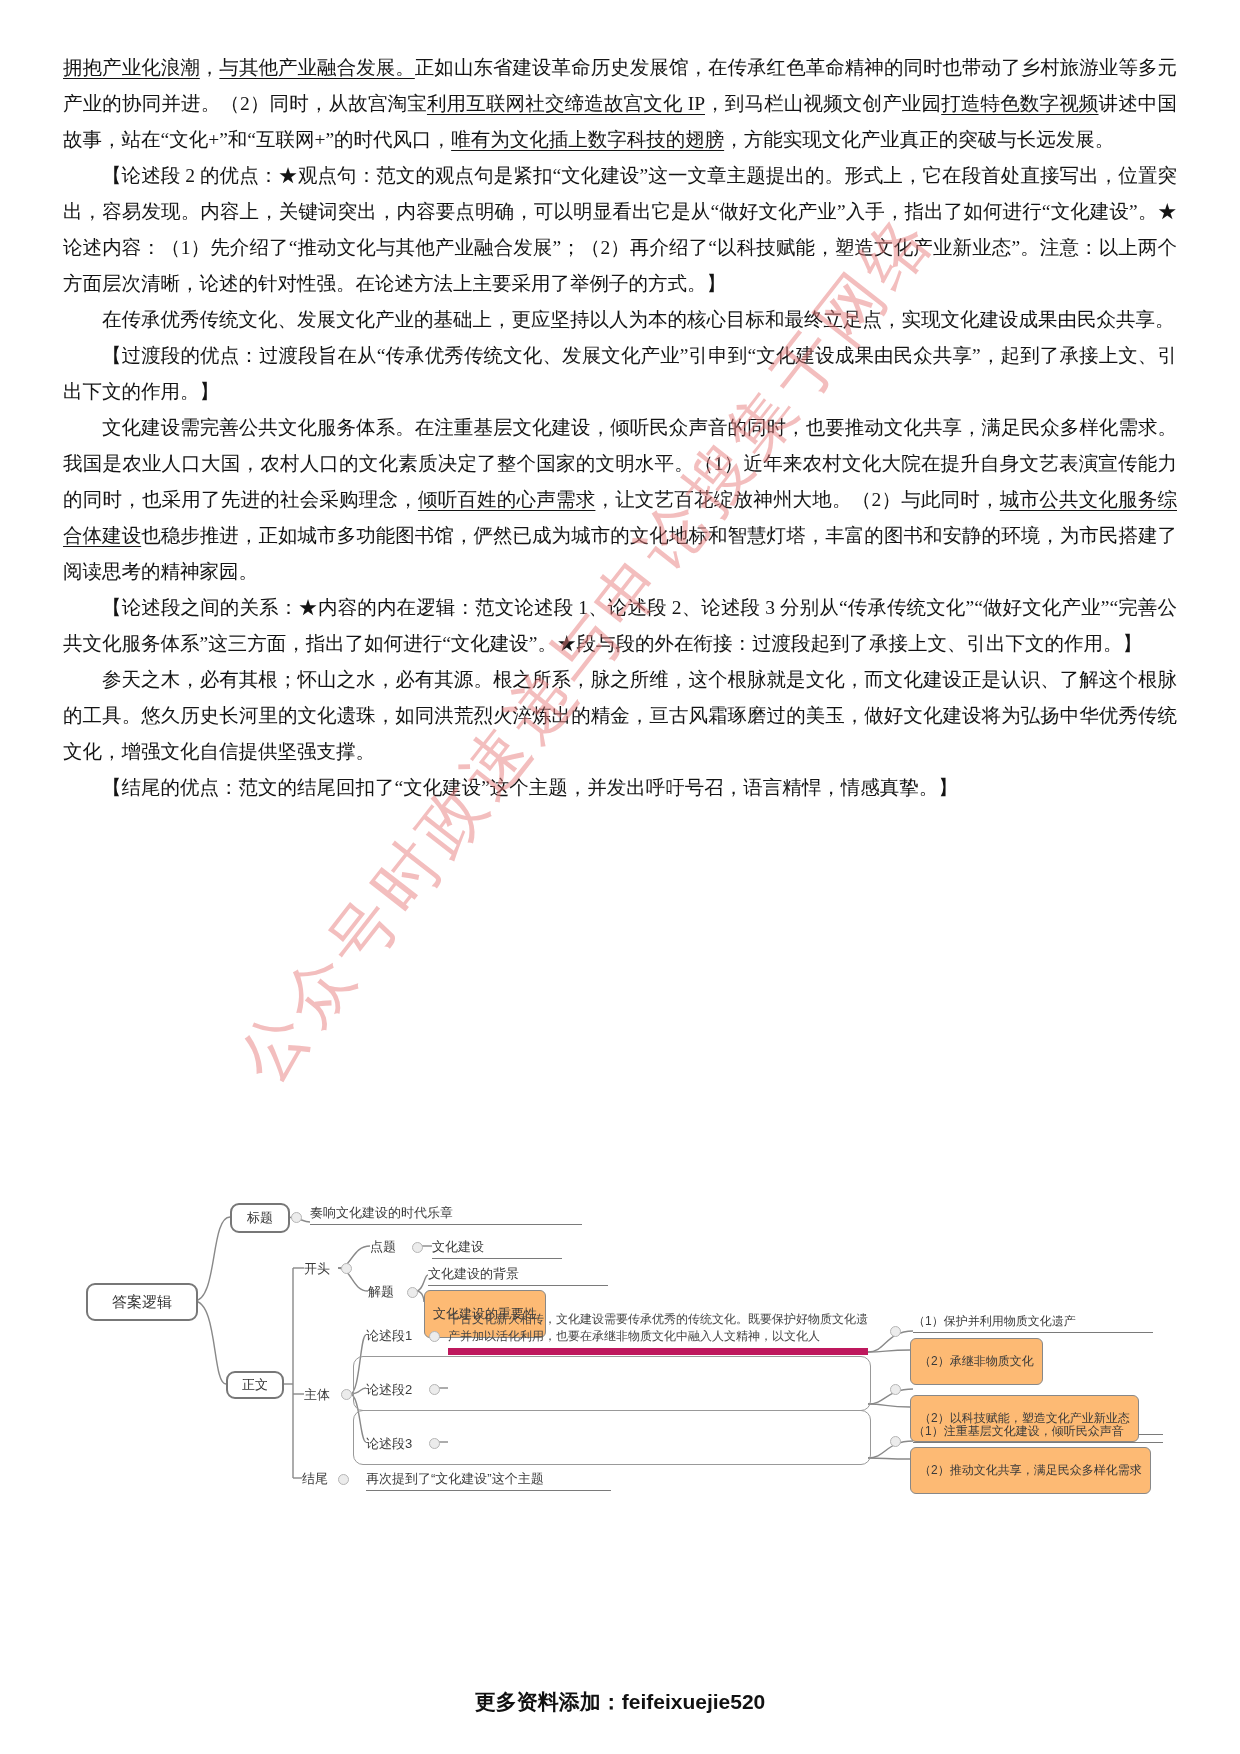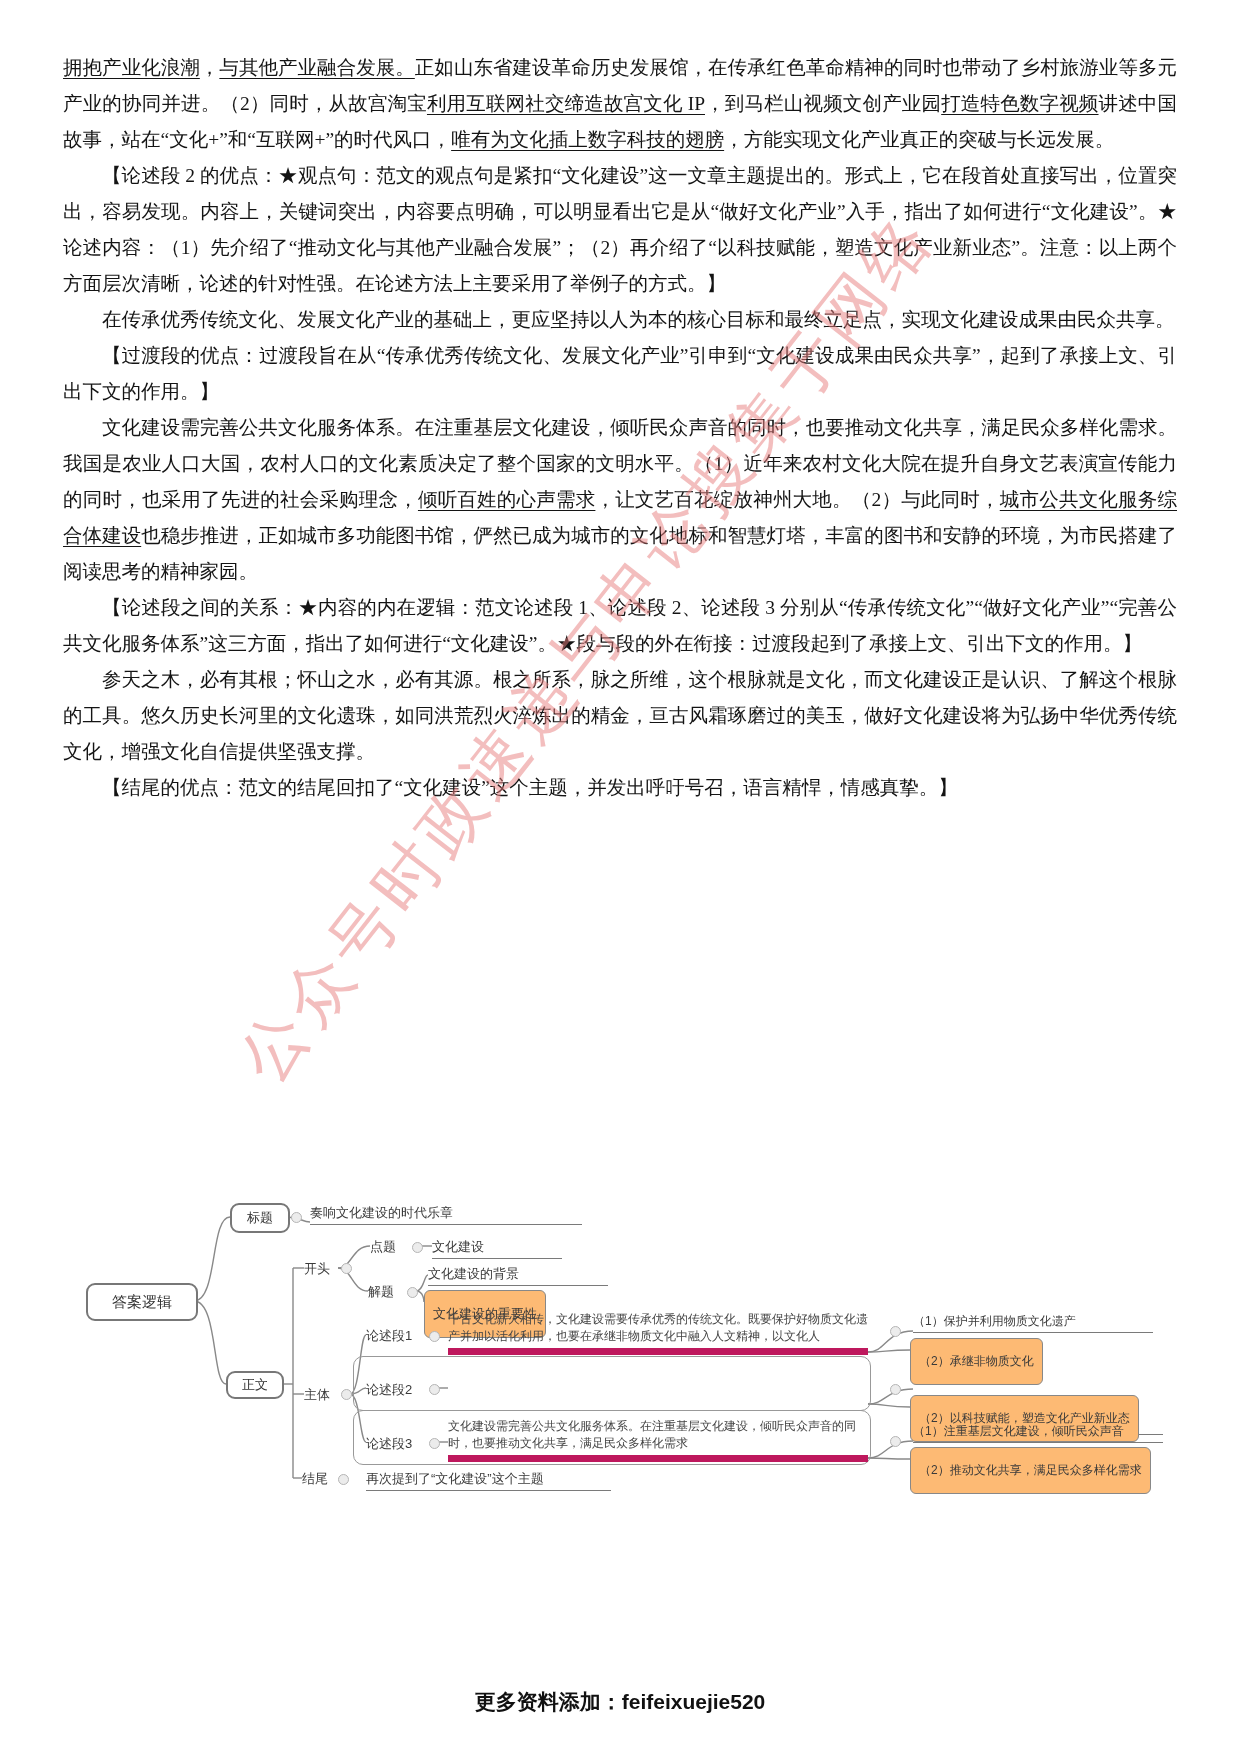--- a/index.html
+++ b/index.html
@@ -113,21 +113,20 @@
     <div class="mm-node" style="left:286px;top:132px;">论述段1</div>
     <div class="mm-node mm-text" style="left:368px;top:116px;">千古文化薪火相传，文化建设需要传承优秀的传统文化。既要保护好物质文化遗产并加以活化利用，也要在承继非物质文化中融入人文精神，以文化人</div>
     <div class="mm-node mm-point mm-uline" style="left:833px;top:118px;width:240px;">（1）保护并利用物质文化遗产</div>
     <div class="mm-node mm-point mm-rbox" style="left:830px;top:143px;">（2）承继非物质文化</div>
 
     <div class="mm-node" style="left:286px;top:186px;">论述段2</div>
     <div class="mm-node mm-point mm-uline" style="left:833px;top:176px;width:250px;margin-top:44px;">（1）推动文化与其他产业深度融合</div>
     <div class="mm-node mm-point mm-rbox" style="left:830px;top:200px;">（2）以科技赋能，塑造文化产业新业态</div>
 
     <div class="mm-node" style="left:286px;top:240px;">论述段3</div>
-    <div class="mm-node mm-text" style="left:368px;top:223px;">文化建设需完善公共文化服务体系。在注重基层文化建设，倾听民众声音的同时，也要推动文化共享，满足民众多样化需求</div>
     <div class="mm-node mm-point mm-uline" style="left:833px;top:228px;width:250px;">（1）注重基层文化建设，倾听民众声音</div>
     <div class="mm-node mm-point mm-rbox" style="left:830px;top:252px;">（2）推动文化共享，满足民众多样化需求</div>
 
     <div class="mm-node" style="left:222px;top:275px;">结尾</div>
     <div class="mm-node mm-uline" style="left:286px;top:275px;width:245px;">再次提到了“文化建设”这个主题</div>
 
     <span class="mm-icon" style="left:211px;top:17px;"></span>
     <span class="mm-icon" style="left:332px;top:47px;"></span>
     <span class="mm-icon" style="left:327px;top:92px;"></span>
     <span class="mm-icon" style="left:261px;top:68px;"></span>

